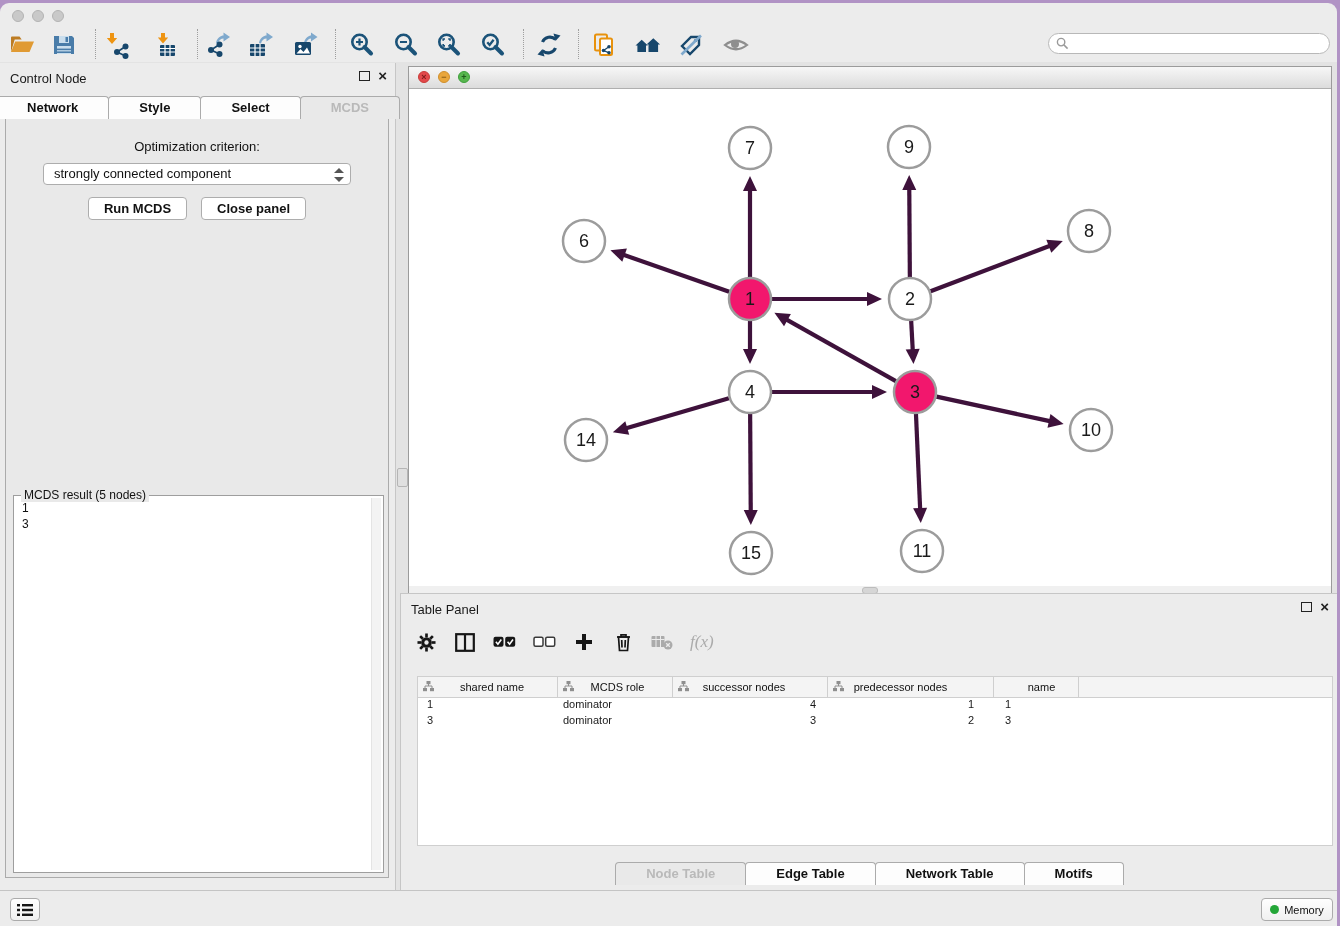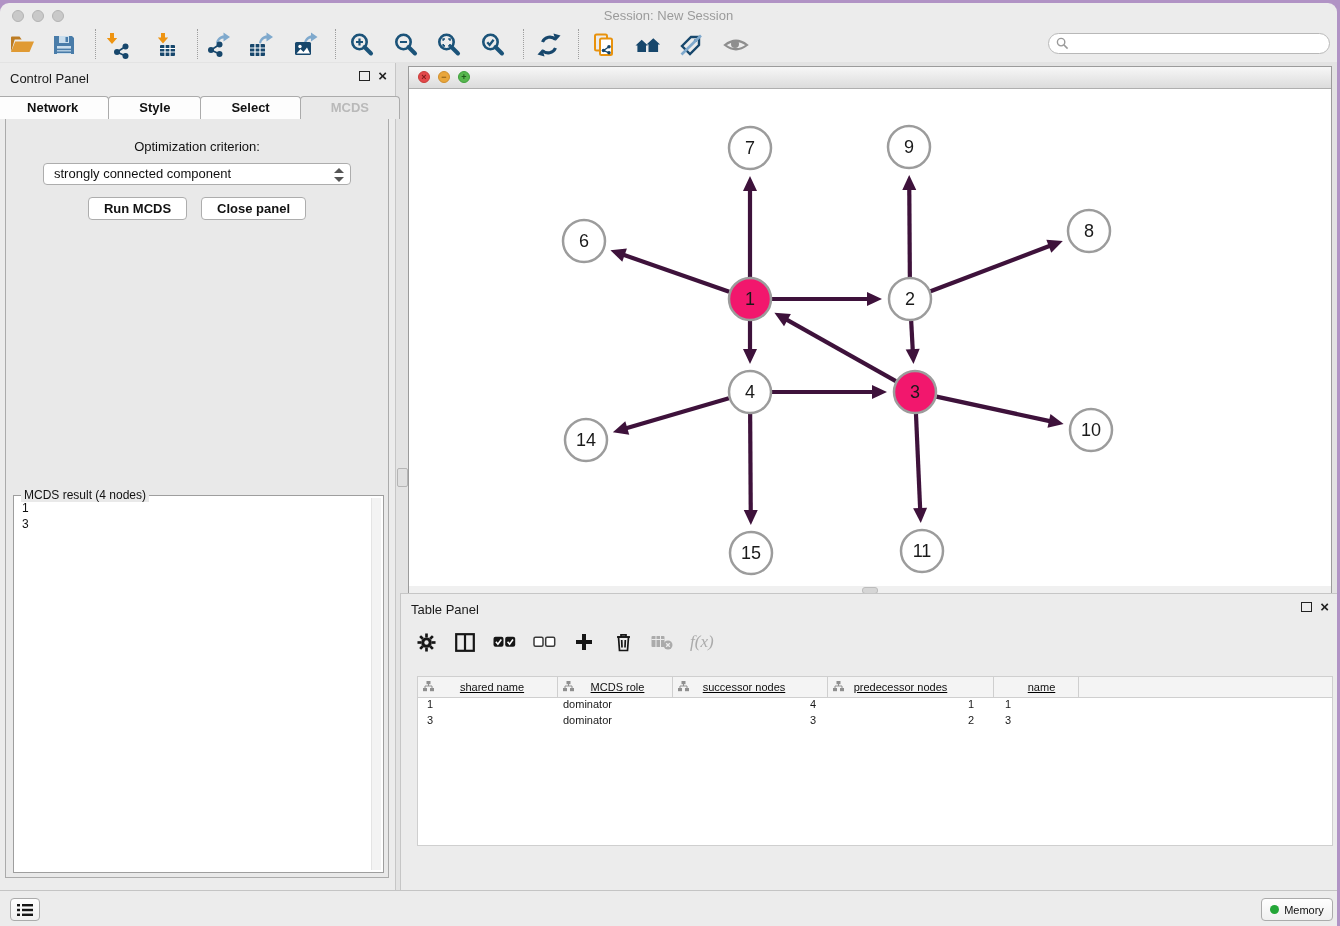--- a/index.html
+++ b/index.html
@@ -67,21 +67,21 @@
   .split-thumb{position:absolute;left:397px;top:465px;width:9px;height:17px;background:#E0E0E0;
       border:1px solid #B5B5B5;border-radius:2px;z-index:2;}
   
   .table-panel{position:absolute;left:400px;top:590px;width:937px;height:297px;background:#ECECEC;
       border-left:1px solid #C6C6C6;border-top:1px solid #C6C6C6;box-sizing:border-box;}
   .tp-toolbar{position:absolute;left:14px;top:28px;height:40px;display:flex;align-items:center;gap:17px;}
   .tp-ico{display:flex;align-items:center;justify-content:center;min-width:22px;}
   .fx{font-family:"Liberation Serif",serif;font-style:italic;color:#ABABAB;font-size:17px;}
   .data-table{position:absolute;left:16px;top:82px;width:916px;height:170px;background:#fff;
       border:1px solid #CFCFCF;box-sizing:border-box;}
-  .thead{display:flex;height:20px;background:#F4F4F4;border-bottom:1px solid #CFCFCF;text-decoration:underline;}
+  .thead{display:flex;height:20px;background:#F4F4F4;border-bottom:1px solid #CFCFCF;}
   .th{position:relative;border-right:1px solid #CFCFCF;font-size:11px;color:#111;display:flex;
       align-items:center;justify-content:center;box-sizing:border-box;}
   .th .tree{position:absolute;left:5px;top:4px;}
   .trow{display:flex;height:16px;font-size:11px;color:#1A1A1A;}
   .td{box-sizing:border-box;overflow:hidden;white-space:nowrap;}
   .c0{width:140px;padding-left:9px;} .c1{width:115px;padding-left:5px;}
   .c2{width:155px;text-align:right;padding-right:12px;} .c3{width:166px;text-align:right;padding-right:20px;}
   .c4{width:85px;padding-left:11px;}
   .tp-tabs{position:absolute;left:0;top:268px;width:100%;display:flex;justify-content:center;}
   
@@ -94,21 +94,20 @@
 </style>
 </head>
 <body>
 
 <div class="app">
 
   <div class="titlebar">
     <span class="tl" style="left:12px"></span>
     <span class="tl" style="left:32px"></span>
     <span class="tl" style="left:52px"></span>
-    <div class="win-title">Session: New Session</div>
   </div>
 
   <div class="toolbar">
     <span class="ti" style="left:5px">
       <svg viewBox="0 0 28 28" width="28" height="28">
           <path d="M3 21 V6.5 q0-1 1-1 h7.5 l2.2 3 h-7 Z" fill="#BD7C22"></path>
           <path d="M3 21 L7.2 10.5 H26 L21.5 21 Z" fill="#E09A33"></path>
         </svg>
     </span>
     <span class="ti" style="left:47px">
@@ -264,21 +263,21 @@
           <circle cx="5.5" cy="5.5" r="4" fill="none" stroke="#9A9A9A" stroke-width="1.5"></circle>
           <line x1="8.5" y1="8.5" x2="12.5" y2="12.5" stroke="#9A9A9A" stroke-width="1.6"></line>
         </svg>
       <input type="text" style="">
     </span>
   </div>
 
   <div class="main-bg"></div>
 
   <div class="control-panel">
-    <div class="panel-head">Control Panel</div>
+    <div class="panel-head">Control Node</div>
     <div class="panel-icons">
       <span class="float-ico"></span>
       <span class="close-ico">×</span>
     </div>
     <div class="cp-tabs">
       <span class="tab">Network</span>
       <span class="tab">Style</span>
       <span class="tab">Select</span>
       <span class="tab active">MCDS</span>
     </div>
@@ -289,21 +288,21 @@
         <span class="stepper">
             <span class="up"></span>
             <span class="dn"></span>
           </span>
       </div>
       <div class="btn-row">
         <button class="cp-btn">Run MCDS</button>
         <button class="cp-btn">Close panel</button>
       </div>
       <div class="result-group">
-        <span class="result-title">MCDS result (4 nodes)</span>
+        <span class="result-title">MCDS result (5 nodes)</span>
         <div class="result-text">
           <div>1</div>
           <div>3</div>
         </div>
         <div class="result-scroll"></div>
       </div>
     </div>
   </div>
 
   <div class="split-thumb"></div>
@@ -508,20 +507,26 @@
       </div>
       <div class="trow">
         <div class="td c0">3</div>
         <div class="td c1">dominator</div>
         <div class="td c2">3</div>
         <div class="td c3">2</div>
         <div class="td c4">3</div>
       </div>
     </div>
 
+    <div class="tp-tabs">
+      <span class="tab active">Node Table</span>
+      <span class="tab">Edge Table</span>
+      <span class="tab">Network Table</span>
+      <span class="tab">Motifs</span>
+    </div>
   </div>
 
   <div class="status-bar">
     <span class="sb-btn" style="left:10px;width:30px;">
       <svg width="16" height="14">
           <g fill="#161616">
             <rect x="0" y="1" width="3" height="2.4"></rect>
             <rect x="5" y="1" width="11" height="2.4"></rect>
             <rect x="0" y="5.8" width="3" height="2.4"></rect>
             <rect x="5" y="5.8" width="11" height="2.4"></rect>

